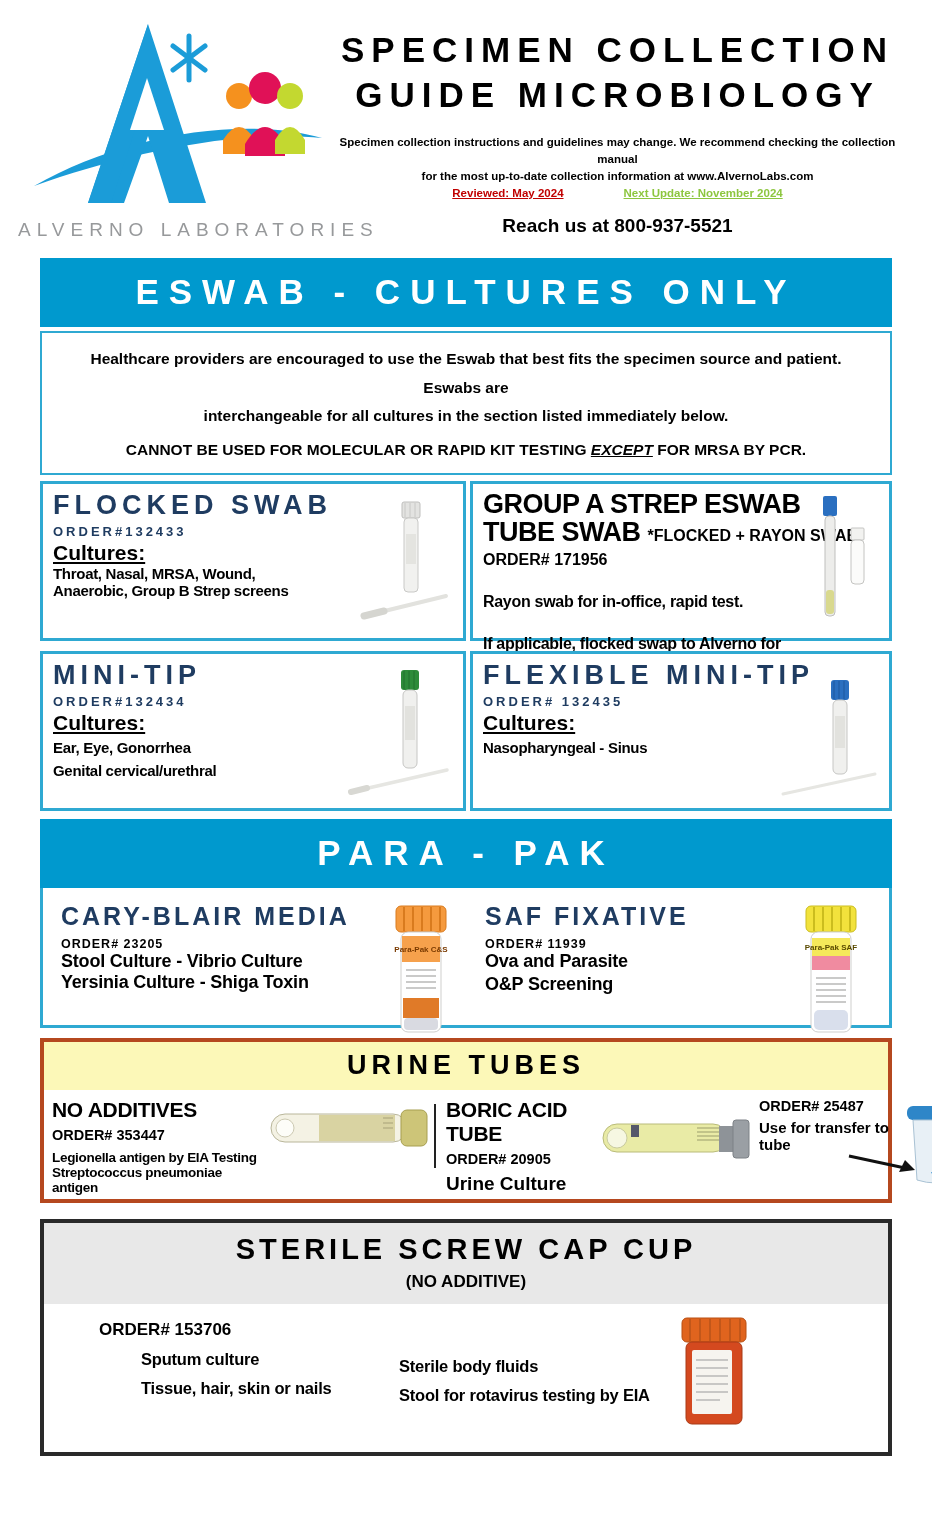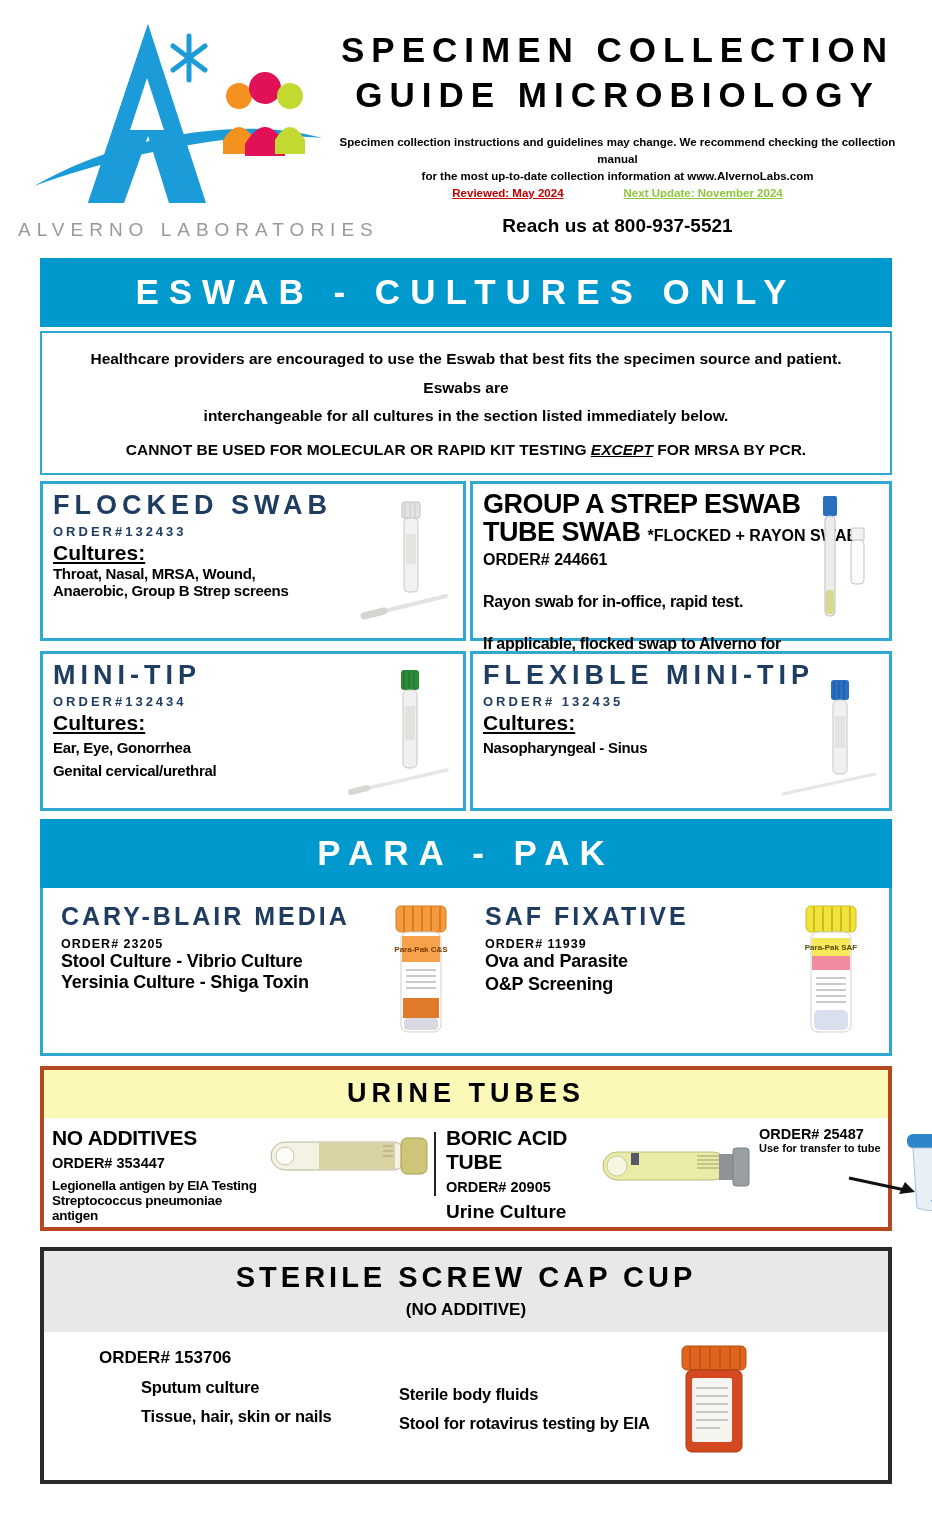--- a/index.html
+++ b/index.html
@@ -41,21 +41,21 @@
   .cline{font-size:15px;font-weight:800;line-height:1.15;letter-spacing:-0.3px;}
   .title-black{font-size:27px;font-weight:800;letter-spacing:-0.5px;line-height:1.05;}
   .title-suffix{font-size:16px;font-weight:800;letter-spacing:0;}
   .order-black{font-size:16px;font-weight:800;margin-top:4px;}
   .gline{font-size:16px;font-weight:800;line-height:1.2;margin-top:23px;letter-spacing:-0.3px;}
   .tube-art{position:absolute;right:10px;top:12px;}
   .tube-art2{position:absolute;right:8px;top:8px;}
 
   
   .parapak{margin-top:8px;}
-  .parapak-body{border:3px solid var(--border-cyan);border-top:none;display:flex;padding:14px 8px 10px 18px;height:168px;}
+  .parapak-body{border:3px solid var(--border-cyan);border-top:none;display:flex;padding:14px 8px 10px 18px;height:140px;}
   .pp-half{flex:1;display:flex;}
   .pp-text{flex:1;}
   .pp-title{color:var(--heading-navy);font-size:25px;font-weight:800;letter-spacing:3px;white-space:nowrap;}
   .pp-order{font-size:12.5px;font-weight:800;letter-spacing:1px;margin-top:6px;}
   .pp-line{font-size:18px;font-weight:800;letter-spacing:-0.2px;}
   .pp-line.tight{margin-top:2px;}
   .pp-art{width:100px;flex:none;text-align:center;}
 
   
   .urine{margin-top:10px;border:4px solid var(--urine-border);}
@@ -65,21 +65,21 @@
   .u-col1{width:215px;flex:none;}
   .u-t{font-size:21px;font-weight:800;letter-spacing:-0.3px;}
   .u-o{font-size:14.5px;font-weight:800;margin-top:5px;}
   .u-small{font-size:13.5px;font-weight:800;line-height:1.1;margin-top:8px;letter-spacing:-0.3px;}
   .u-art1{width:165px;flex:none;padding-top:4px;}
   .u-div{border-left:2px solid #222;height:64px;margin:6px 10px 0 2px;}
   .u-col2{width:155px;flex:none;}
   .u-use{font-size:19px;font-weight:800;margin-top:6px;}
   .u-art2{width:150px;flex:none;padding-top:16px;}
   .u-col3{width:150px;flex:none;padding-left:8px;}
-  .u-note{font-size:11px;font-weight:800;line-height:1.1;position:relative;}
+  .u-note{font-size:15px;font-weight:800;line-height:1.1;margin-top:6px;position:relative;}
   .u-arrow{position:absolute;left:88px;top:30px;}
   .u-art3{flex:1;text-align:right;padding-right:4px;}
 
   
   .sterile{margin-top:16px;border:4px solid #2A2A2A;}
   .sterile-header{background:#E8E8E8;text-align:center;padding:10px 0 12px;}
   .sterile-title{font-size:29px;font-weight:800;letter-spacing:4px;}
   .sterile-sub{font-size:17px;font-weight:800;margin-top:6px;}
   .sterile-body{background:#fff;display:flex;padding:16px 10px 14px 55px;height:148px;position:relative;}
   .st-left{width:300px;flex:none;}
@@ -166,21 +166,21 @@
           <rect x="46" y="22" width="14" height="74" rx="4" fill="#F1F1EF" stroke="#C9C9C7"></rect>
           <rect x="48" y="38" width="10" height="30" fill="#E4E4E0"></rect>
           <line x1="6" y1="120" x2="88" y2="100" stroke="#E2E2DE" stroke-width="4" stroke-linecap="round"></line>
           <line x1="6" y1="120" x2="26" y2="115" stroke="#D5D5D0" stroke-width="7" stroke-linecap="round"></line>
         </svg>
       </div>
 
       <div class="pbox">
         <div class="title-black">GROUP A STREP ESWAB</div>
         <div class="title-black"><span>TUBE SWAB</span> <span class="title-suffix">*FLOCKED + RAYON SWAB</span></div>
-        <div class="order-black">ORDER# 244661</div>
+        <div class="order-black">ORDER# 171956</div>
         <div class="gline" style="max-width:300px">Rayon swab for in-office, rapid test.</div>
         <div class="gline" style="max-width:330px">If applicable, flocked swap to Alverno for reflex culture.</div>
         <svg class="tube-art2" width="80" height="145" viewBox="0 0 80 145">
           <rect x="22" y="4" width="14" height="20" rx="2" fill="#2A6FC0"></rect>
           <rect x="24" y="24" width="10" height="100" rx="4" fill="#EDEDEB" stroke="#BFBFBD"></rect>
           <rect x="25" y="98" width="8" height="24" rx="3" fill="#D9D98E"></rect>
           <rect x="50" y="36" width="13" height="12" rx="1" fill="#F2F2F0" stroke="#C4C4C2"></rect>
           <rect x="50" y="48" width="13" height="44" rx="4" fill="#FBFBFA" stroke="#C4C4C2"></rect>
         </svg>
       </div>

